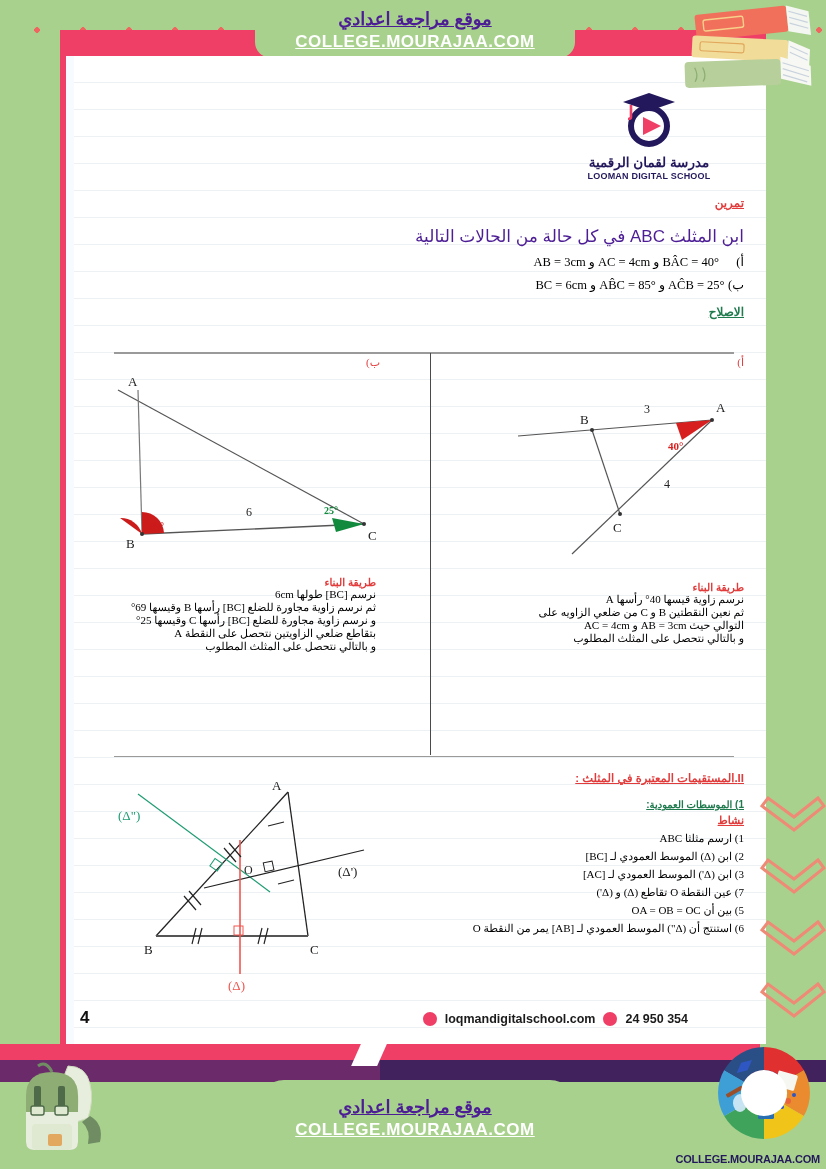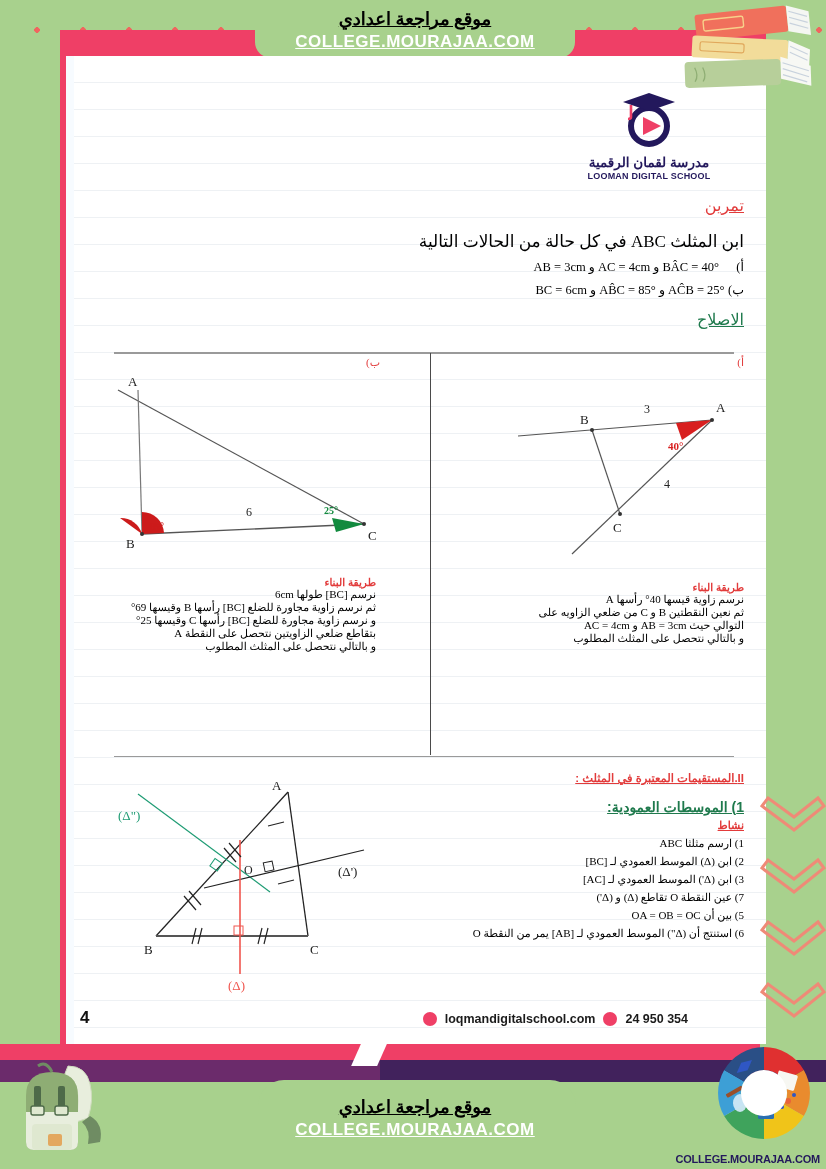--- a/index.html
+++ b/index.html
@@ -63,46 +63,46 @@
 
   
   .content{position:absolute;inset:0;z-index:5;}
 
   .logo-wrap{position:absolute;right:22px;top:30px;width:190px;text-align:center;}
   .logo-mark{width:60px;height:64px;margin:0 auto;position:relative;}
   .school-ar{font-size:13.5px;font-weight:bold;color:#23185c;direction:rtl;margin-top:4px;letter-spacing:0px;}
   .school-en{font-size:9px;font-weight:bold;color:#23185c;letter-spacing:.2px;margin-top:1px;}
 
   .sec-title{
-    color:#e23b3b;font-weight:normal;font-size:16px;direction:rtl;
+    color:#e23b3b;font-weight:bold;font-size:12px;direction:rtl;
     text-decoration:underline;
   }
   .sec-title.green{color:#1f7a4d;}
 
-  .ar{direction:rtl;font-size:11px;color:#000000;font-family:Liberation Serif, serif;}
+  .ar{direction:rtl;font-size:11px;color:#4c1d95;font-family:Liberation Sans, sans-serif;}
   .mth{font-family:"Liberation Serif", serif;}
   .mthn{font-family:"Liberation Serif", serif;}
 
   .exercise{position:absolute;right:22px;top:140px;width:330px;text-align:right;}
   .exline{margin-top:16px;font-size:17px;direction:rtl;}
   .eqline{margin-top:7px;font-size:12.5px;direction:rtl;white-space:nowrap;}
 
   .hr-main{position:absolute;left:48px;top:296px;width:620px;height:2px;background:#9a9a9a;}
   .hr-main2{position:absolute;left:48px;top:700px;width:620px;height:1px;background:#9a9a9a;}
   .vdiv{position:absolute;left:364px;top:297px;width:1px;height:402px;background:#4a4a4a;}
 
   .panel-tag{position:absolute;color:#e23b3b;font-size:11px;direction:rtl;font-family:"Liberation Serif", serif;}
 
   .meth{position:absolute;text-align:right;}
   .meth .hd{color:#e23b3b;font-size:10.5px;direction:rtl;font-weight:bold;}
   .meth .ln{margin-top:0;font-size:11px;direction:rtl;font-family:"Liberation Serif", serif;}
 
   .bottom-sec{position:absolute;right:22px;top:715px;width:330px;text-align:right;}
   .bs-h1{color:#e23b3b;font-size:11.5px;direction:rtl;text-decoration:underline;font-weight:bold;}
-  .bs-h2{color:#1f7a4d;font-size:14px;direction:rtl;text-decoration:underline;font-weight:bold;margin-top:14px;}
+  .bs-h2{color:#1f7a4d;font-size:10px;direction:rtl;text-decoration:underline;font-weight:bold;margin-top:14px;}
   .bs-h3{color:#e23b3b;font-size:11px;direction:rtl;text-decoration:underline;font-weight:bold;margin-top:4px;}
   .bs-li{font-size:11px;direction:rtl;margin-top:5px;font-family:"Liberation Serif", serif;}
 
   .pgnum{position:absolute;left:14px;top:952px;font-size:17px;font-weight:bold;color:#111;}
   .ftr{position:absolute;right:78px;top:956px;display:flex;align-items:center;gap:8px;
        font-size:12.5px;font-weight:bold;color:#1b1b1b;}
   .ftr .pill{width:14px;height:14px;border-radius:50%;background:#ef3f66;display:inline-block;}
 
   .corner-badge{position:absolute;right:6px;bottom:4px;font-size:11px;font-weight:bold;color:#23185c;z-index:8;letter-spacing:-.2px;}
 </style>

